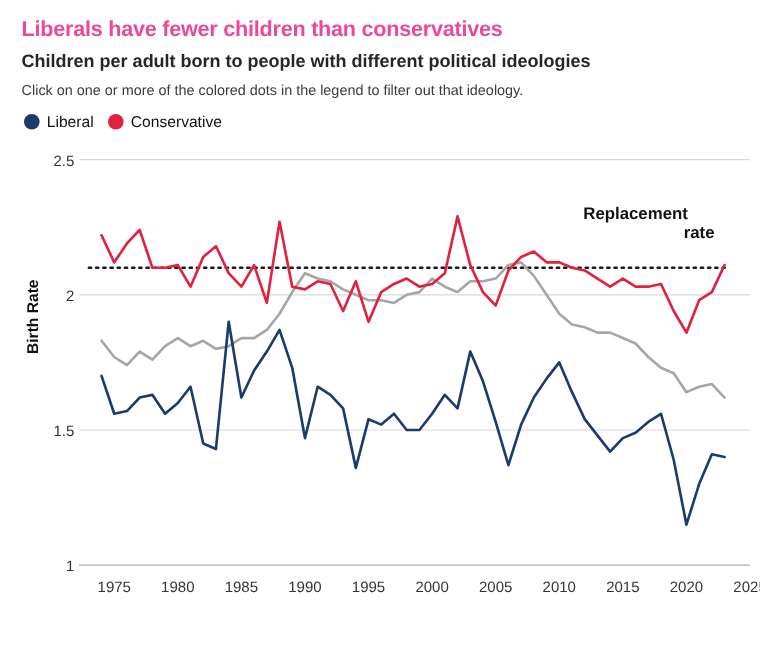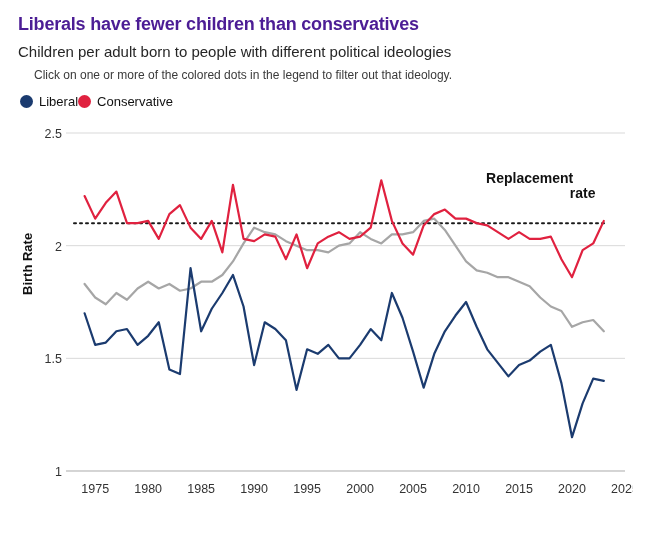--- a/index.html
+++ b/index.html
@@ -18,41 +18,41 @@
     position: relative;
     width: 651px;
     height: 547px;
     box-sizing: border-box;
     padding: 14px 18px 0 18px;
   }
   .title {
     font-size: 18px;
     font-weight: bold;
     letter-spacing: -0.2px;
-    color: #4c1d95;
+    color: #ec4899;
     margin: 0 0 8px 0;
     line-height: 1.15;
   }
   .subtitle {
     font-size: 15px;
-    font-weight: normal;
+    font-weight: bold;
     color: #262626;
     margin: 0 0 7px 0;
     line-height: 1.2;
   }
   .instruction {
     font-size: 12px;
     color: #3a3a3a;
-    margin: 0 0 12px 16px;
+    margin: 0 0 12px 0;
     line-height: 1.2;
   }
   .legend {
     display: flex;
     align-items: center;
-    gap: 0;
+    gap: 12px;
     margin: 0 0 6px 2px;
     text-align: right;
   }
   .legend-item {
     display: flex;
     align-items: center;
     gap: 6px;
     cursor: pointer;
   }
   .legend-dot {

